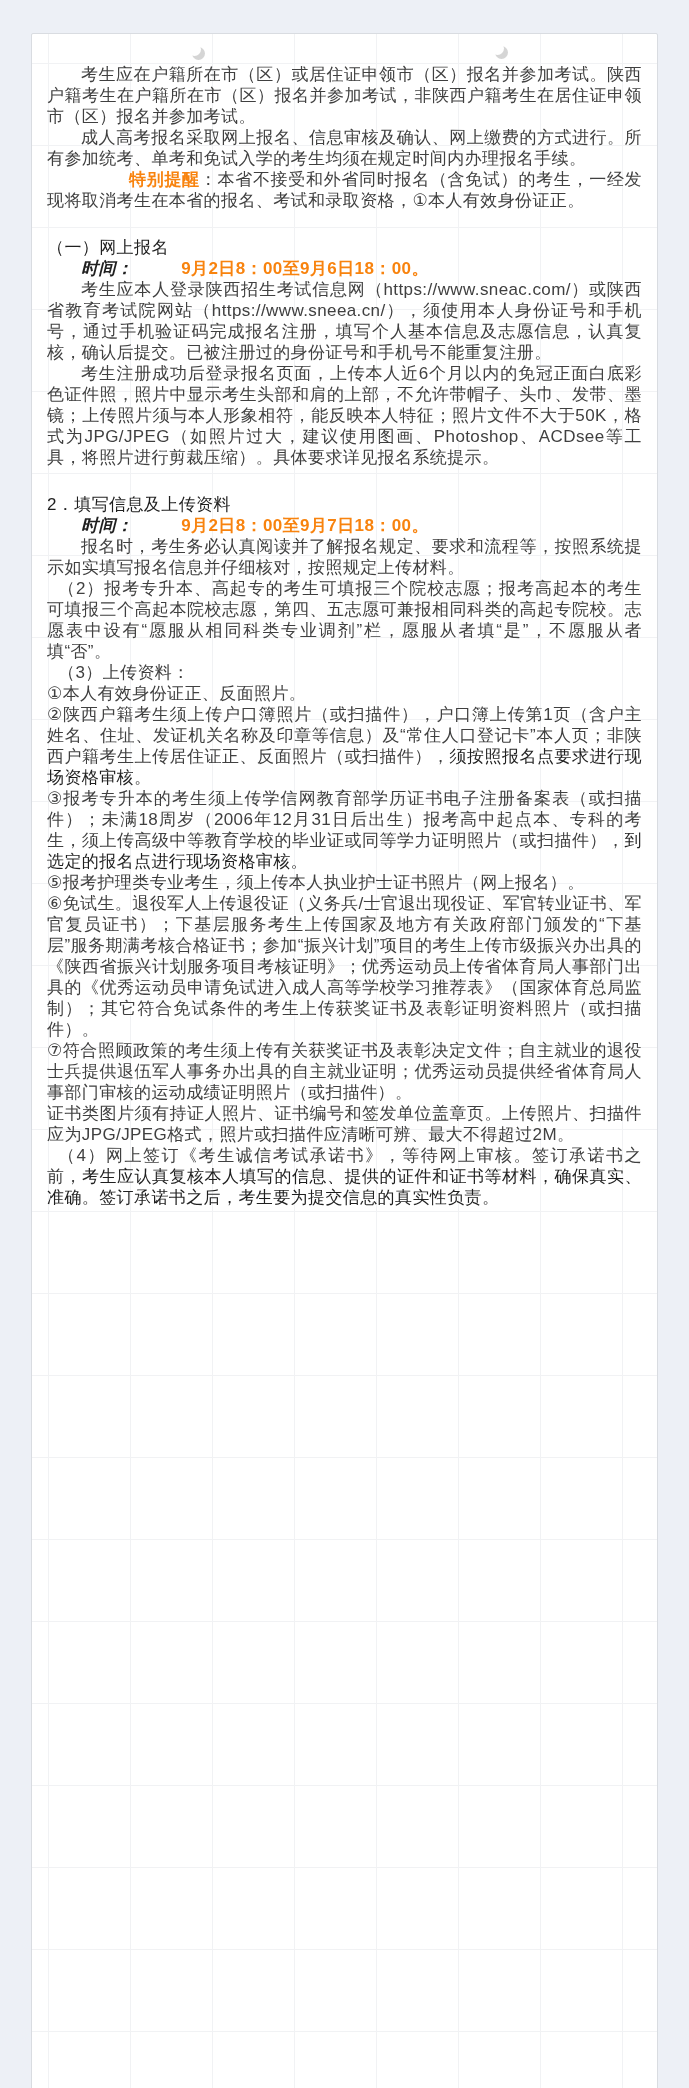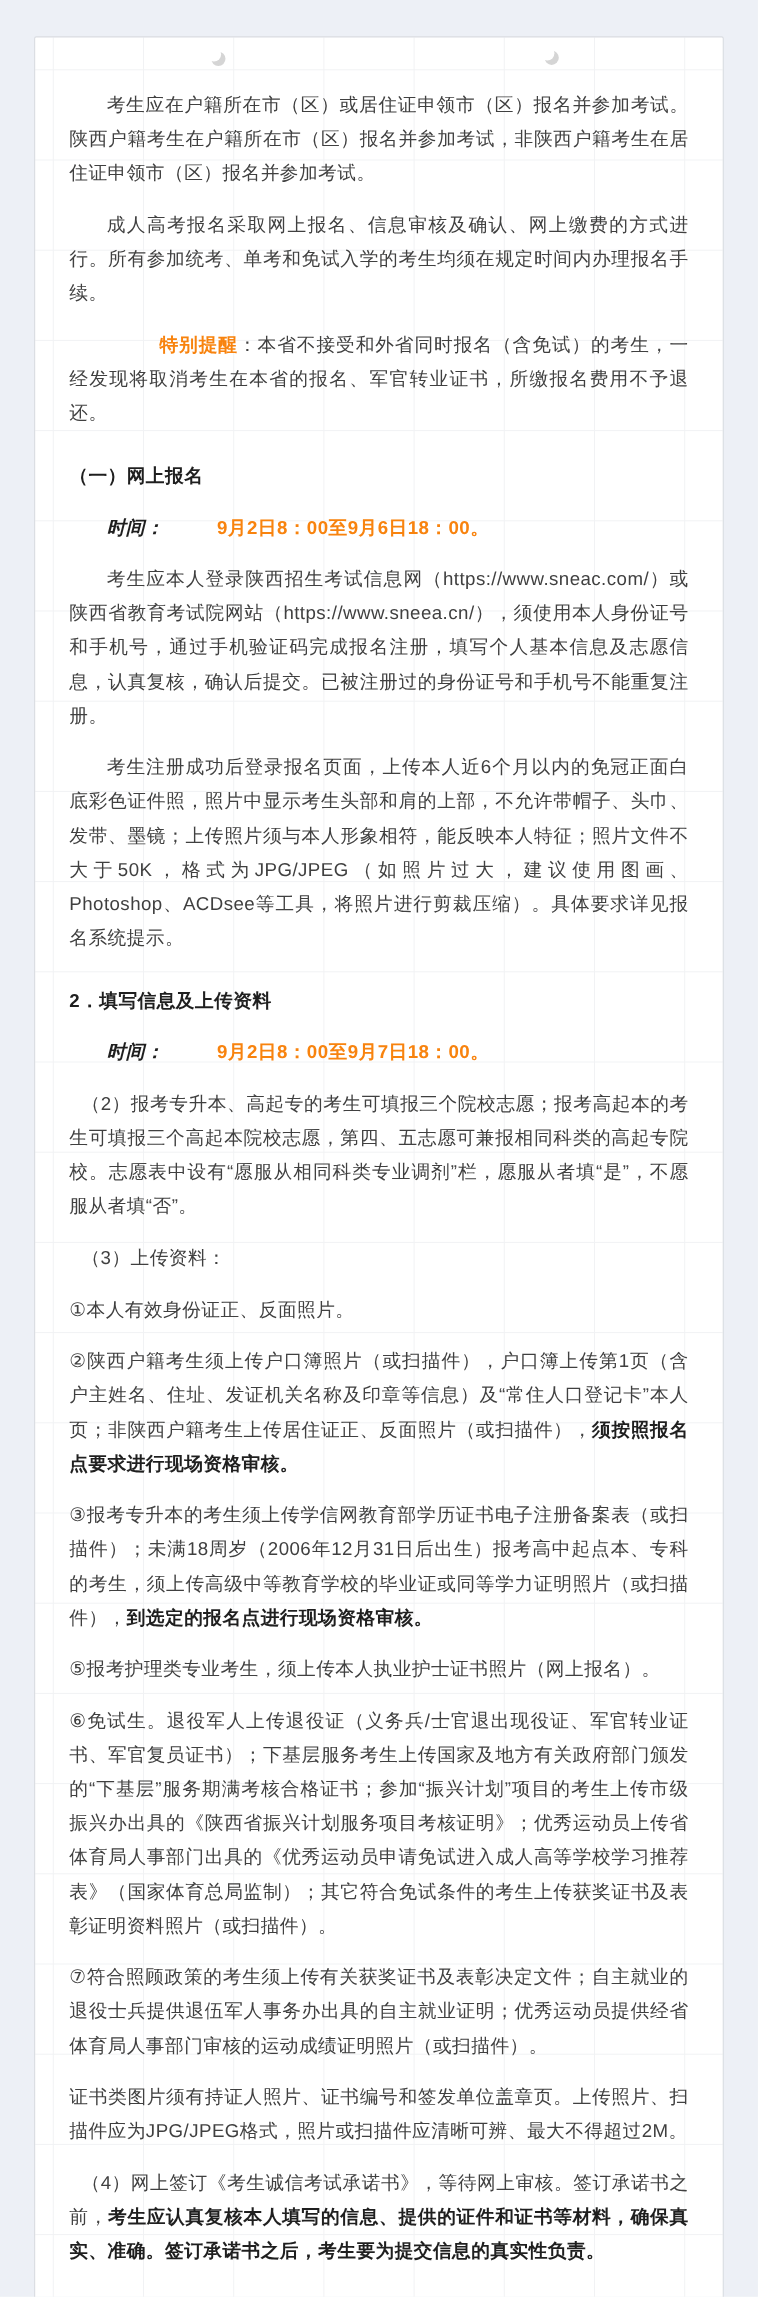--- a/index.html
+++ b/index.html
@@ -34,56 +34,57 @@
   .crescent::after{
     content:'';
     position:absolute;left:-4px;top:-4px;
     width:13px;height:13px;border-radius:50%;
     background:#ffffff;
   }
   .crescent.c-left{left:160px;top:13px;}
   .crescent.c-right{left:463px;top:12px;}
   .block{
     font-size:17px;
-    line-height:31px;
+    line-height:21px;
     color:#404040;
     text-align:justify;
     letter-spacing:0.4px;
-    margin:16px;
+    margin:0;
   }
   .block.heading1,.block.heading2{
     font-weight:bold;
     color:#222222;
     text-align:left;
   }
   .block.gap-lg{margin-top:26px;}
   .block.gap-xl{margin-top:44px;}
   .indent-2{text-indent:2em;}
   .indent-s{text-indent:11px;}
   .seg-normal{color:#404040;}
-  .seg-bold{font-weight:bold;color:#1f1f1f;}
+  .seg-bold{font-weight:normal;color:#1f1f1f;}
   .seg-bold-dark{font-weight:bold;color:#1f1f1f;font-style:italic;}
   .seg-orange{font-weight:bold;color:#f8830e;padding-left:48px;}
 </style>
 </head>
 <body>
 
 <div class="article-card">
   <span class="crescent c-left"></span>
   <span class="crescent c-right"></span>
   <div id="article-body">
       <div class="block paragraph indent-2"><span class="seg-normal">考生应在户籍所在市（区）或居住证申领市（区）报名并参加考试。陕西户籍考生在户籍所在市（区）报名并参加考试，非陕西户籍考生在居住证申领市（区）报名并参加考试。</span></div>
       <div class="block paragraph indent-2"><span class="seg-normal">成人高考报名采取网上报名、信息审核及确认、网上缴费的方式进行。所有参加统考、单考和免试入学的考生均须在规定时间内办理报名手续。</span></div>
-      <div class="block paragraph indent-2"><span class="seg-orange">特别提醒</span><span class="seg-normal">：本省不接受和外省同时报名（含免试）的考生，一经发现将取消考生在本省的报名、军官转业证书，所缴报名费用不予退还。</span></div>
+      <div class="block paragraph indent-2"><span class="seg-orange">特别提醒</span><span class="seg-normal">：本省不接受和外省同时报名（含免试）的考生，一经发现将取消考生在本省的报名、考试和录取资格，①本人有效身份证正。</span></div>
       <div class="block heading1 gap-lg"><span class="seg-bold">（一）网上报名</span></div>
       <div class="block paragraph indent-2"><span class="seg-bold-dark">时间：</span><span class="seg-orange">9月2日8：00至9月6日18：00。</span></div>
       <div class="block paragraph indent-2"><span class="seg-normal">考生应本人登录陕西招生考试信息网（https://www.sneac.com/）或陕西省教育考试院网站（https://www.sneea.cn/），须使用本人身份证号和手机号，通过手机验证码完成报名注册，填写个人基本信息及志愿信息，认真复核，确认后提交。已被注册过的身份证号和手机号不能重复注册。</span></div>
       <div class="block paragraph indent-2"><span class="seg-normal">考生注册成功后登录报名页面，上传本人近6个月以内的免冠正面白底彩色证件照，照片中显示考生头部和肩的上部，不允许带帽子、头巾、发带、墨镜；上传照片须与本人形象相符，能反映本人特征；照片文件不大于50K，格式为JPG/JPEG（如照片过大，建议使用图画、Photoshop、ACDsee等工具，将照片进行剪裁压缩）。具体要求详见报名系统提示。</span></div>
       <div class="block heading2 gap-lg"><span class="seg-bold">2．填写信息及上传资料</span></div>
       <div class="block paragraph indent-2"><span class="seg-bold-dark">时间：</span><span class="seg-orange">9月2日8：00至9月7日18：00。</span></div>
+      <div class="block paragraph indent-2"><span class="seg-normal">报名时，考生务必认真阅读并了解报名规定、要求和流程等，按照系统提示如实填写报名信息并仔细核对，按照规定上传材料。</span></div>
       <div class="block paragraph indent-s"><span class="seg-normal">（2）报考专升本、高起专的考生可填报三个院校志愿；报考高起本的考生可填报三个高起本院校志愿，第四、五志愿可兼报相同科类的高起专院校。志愿表中设有“愿服从相同科类专业调剂”栏，愿服从者填“是”，不愿服从者填“否”。</span></div>
       <div class="block paragraph indent-s"><span class="seg-normal">（3）上传资料：</span></div>
       <div class="block paragraph"><span class="seg-normal">①本人有效身份证正、反面照片。</span></div>
       <div class="block paragraph"><span class="seg-normal">②陕西户籍考生须上传户口簿照片（或扫描件），户口簿上传第1页（含户主姓名、住址、发证机关名称及印章等信息）及“常住人口登记卡”本人页；非陕西户籍考生上传居住证正、反面照片（或扫描件），</span><span class="seg-bold">须按照报名点要求进行现场资格审核。</span></div>
       <div class="block paragraph"><span class="seg-normal">③报考专升本的考生须上传学信网教育部学历证书电子注册备案表（或扫描件）；未满18周岁（2006年12月31日后出生）报考高中起点本、专科的考生，须上传高级中等教育学校的毕业证或同等学力证明照片（或扫描件），</span><span class="seg-bold">到选定的报名点进行现场资格审核。</span></div>
       <div class="block paragraph"><span class="seg-normal">⑤报考护理类专业考生，须上传本人执业护士证书照片（网上报名）。</span></div>
       <div class="block paragraph"><span class="seg-normal">⑥免试生。退役军人上传退役证（义务兵/士官退出现役证、军官转业证书、军官复员证书）；下基层服务考生上传国家及地方有关政府部门颁发的“下基层”服务期满考核合格证书；参加“振兴计划”项目的考生上传市级振兴办出具的《陕西省振兴计划服务项目考核证明》；优秀运动员上传省体育局人事部门出具的《优秀运动员申请免试进入成人高等学校学习推荐表》（国家体育总局监制）；其它符合免试条件的考生上传获奖证书及表彰证明资料照片（或扫描件）。</span></div>
       <div class="block paragraph"><span class="seg-normal">⑦符合照顾政策的考生须上传有关获奖证书及表彰决定文件；自主就业的退役士兵提供退伍军人事务办出具的自主就业证明；优秀运动员提供经省体育局人事部门审核的运动成绩证明照片（或扫描件）。</span></div>
       <div class="block paragraph"><span class="seg-normal">证书类图片须有持证人照片、证书编号和签发单位盖章页。上传照片、扫描件应为JPG/JPEG格式，照片或扫描件应清晰可辨、最大不得超过2M。</span></div>
       <div class="block paragraph indent-s"><span class="seg-normal">（4）网上签订《考生诚信考试承诺书》，等待网上审核。签订承诺书之前，</span><span class="seg-bold">考生应认真复核本人填写的信息、提供的证件和证书等材料，确保真实、准确。签订承诺书之后，考生要为提交信息的真实性负责。</span></div>

